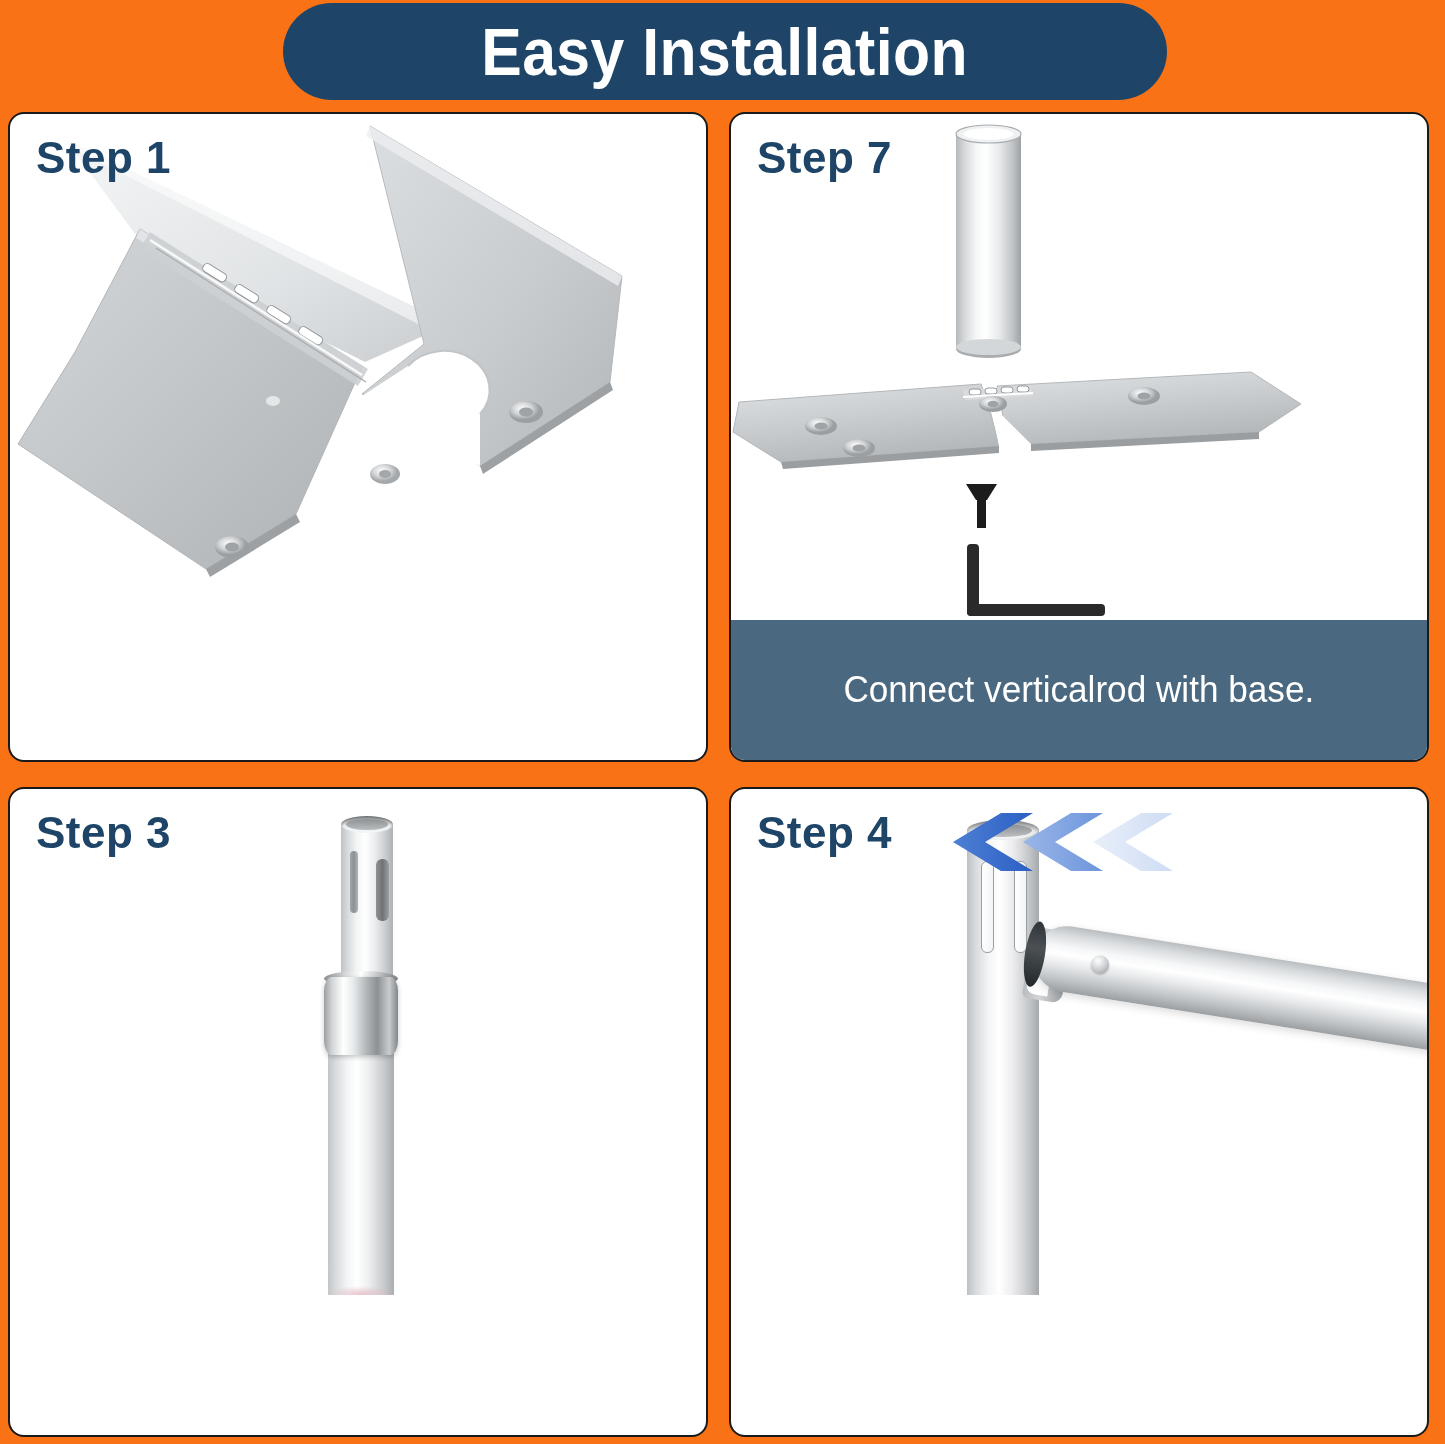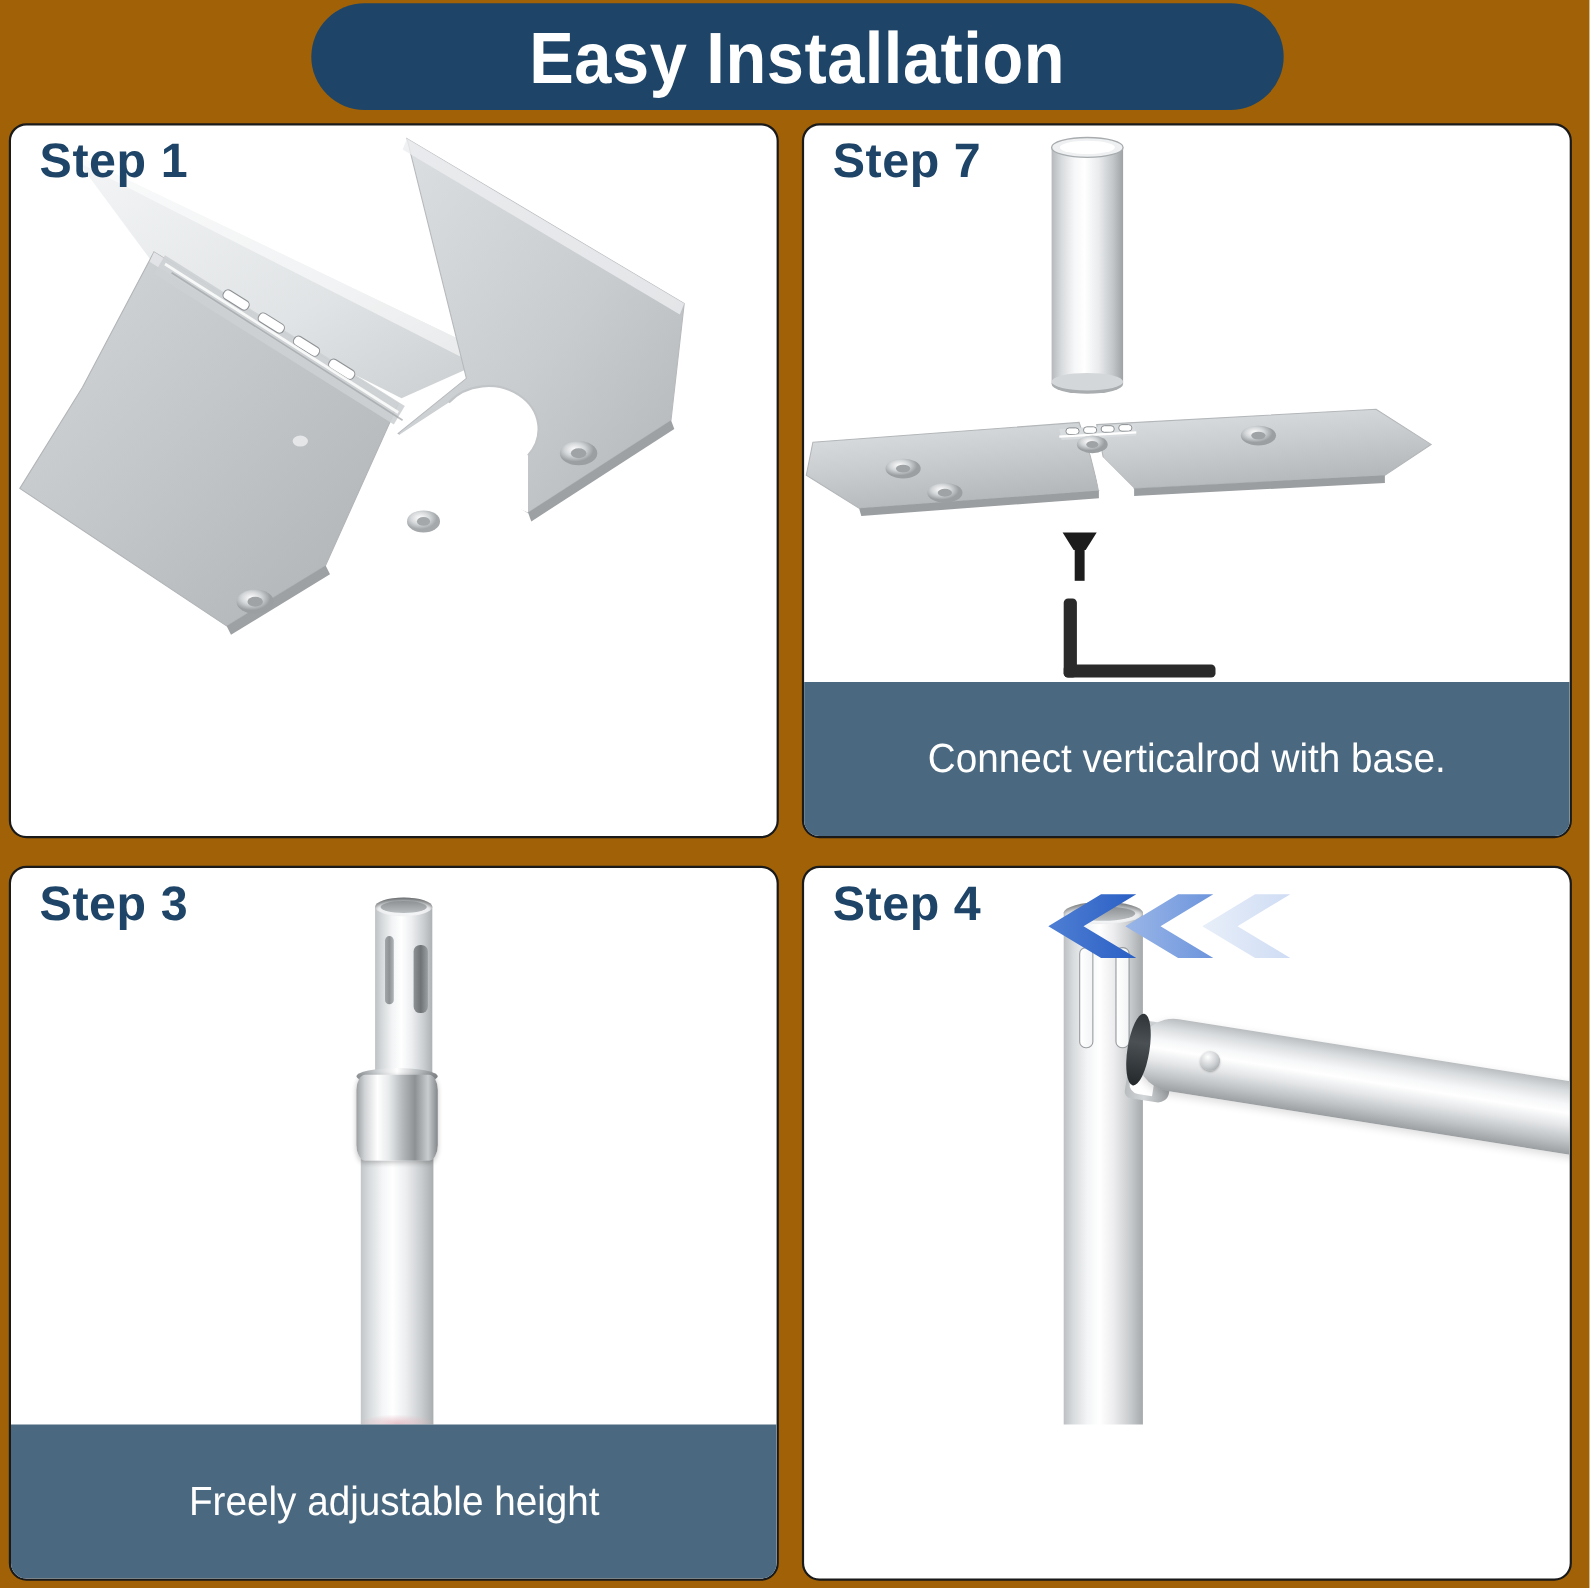--- a/index.html
+++ b/index.html
@@ -10,21 +10,21 @@
     height: 1444px;
     background: #ffffff;
     font-family: "Liberation Sans", sans-serif;
     overflow: hidden;
   }
 
   #page {
     position: relative;
     width: 1445px;
     height: 1444px;
-    background: #a16207;
+    background: #f97316;
   }
 
   
   .banner {
     position: absolute;
     left: 283px;
     top: 3px;
     width: 884px;
     height: 97px;
     background: #1e4567;
@@ -59,21 +59,21 @@
   .panel-stage {
     position: absolute;
     left: 0; top: 0; right: 0;
     bottom: 140px;
     overflow: hidden;
   }
 
   .step-label {
     position: absolute;
     left: 26px;
-    top: 8px;
+    top: 19px;
     color: #1e4567;
     font-size: 44px;
     font-weight: bold;
     letter-spacing: 0.5px;
     z-index: 8;
   }
 
   .caption {
     position: absolute;
     left: 0;
@@ -426,23 +426,20 @@
       <div class="slot" id="s3-slot-a"></div>
       <div class="slot" id="s3-slot-b"></div>
       <div class="collar-lip-top"></div>
       <div class="collar"></div>
       <div class="pole-base-glow"></div>
 
     </div>
 
     <div class="step-label">Step 3</div>
 
-    <div class="caption">
-      <span class="cap-line">Freely adjustable height</span>
-    </div>
   </div>
 
   <div class="panel" id="panel-4">
     <div class="panel-stage">
 
       <div class="v-pole"></div>
       <div class="v-pole-top"></div>
       <div class="v-pole-bore"></div>
       <div class="slot" id="s4-slot-a"></div>
       <div class="slot" id="s4-slot-b"></div>

